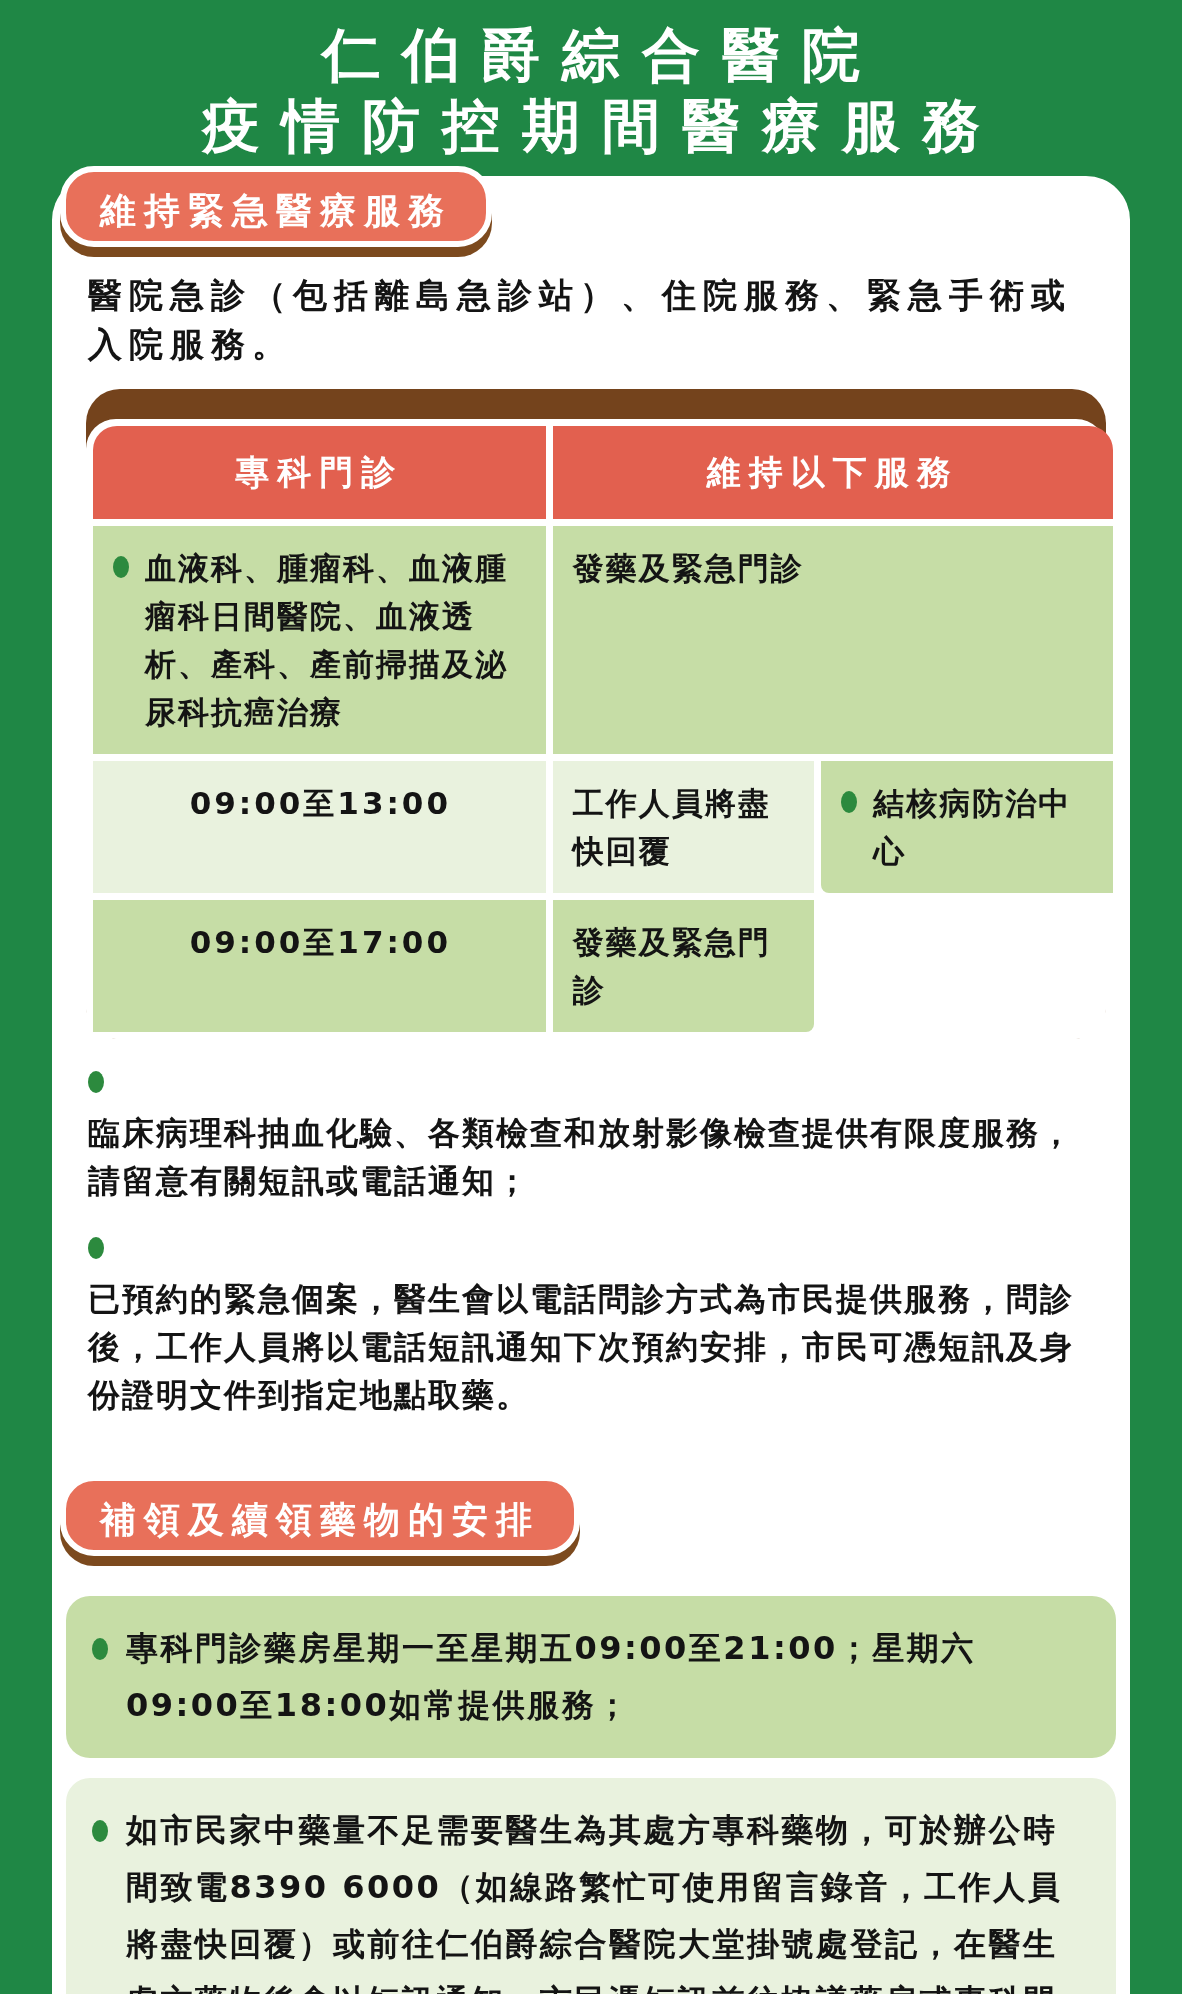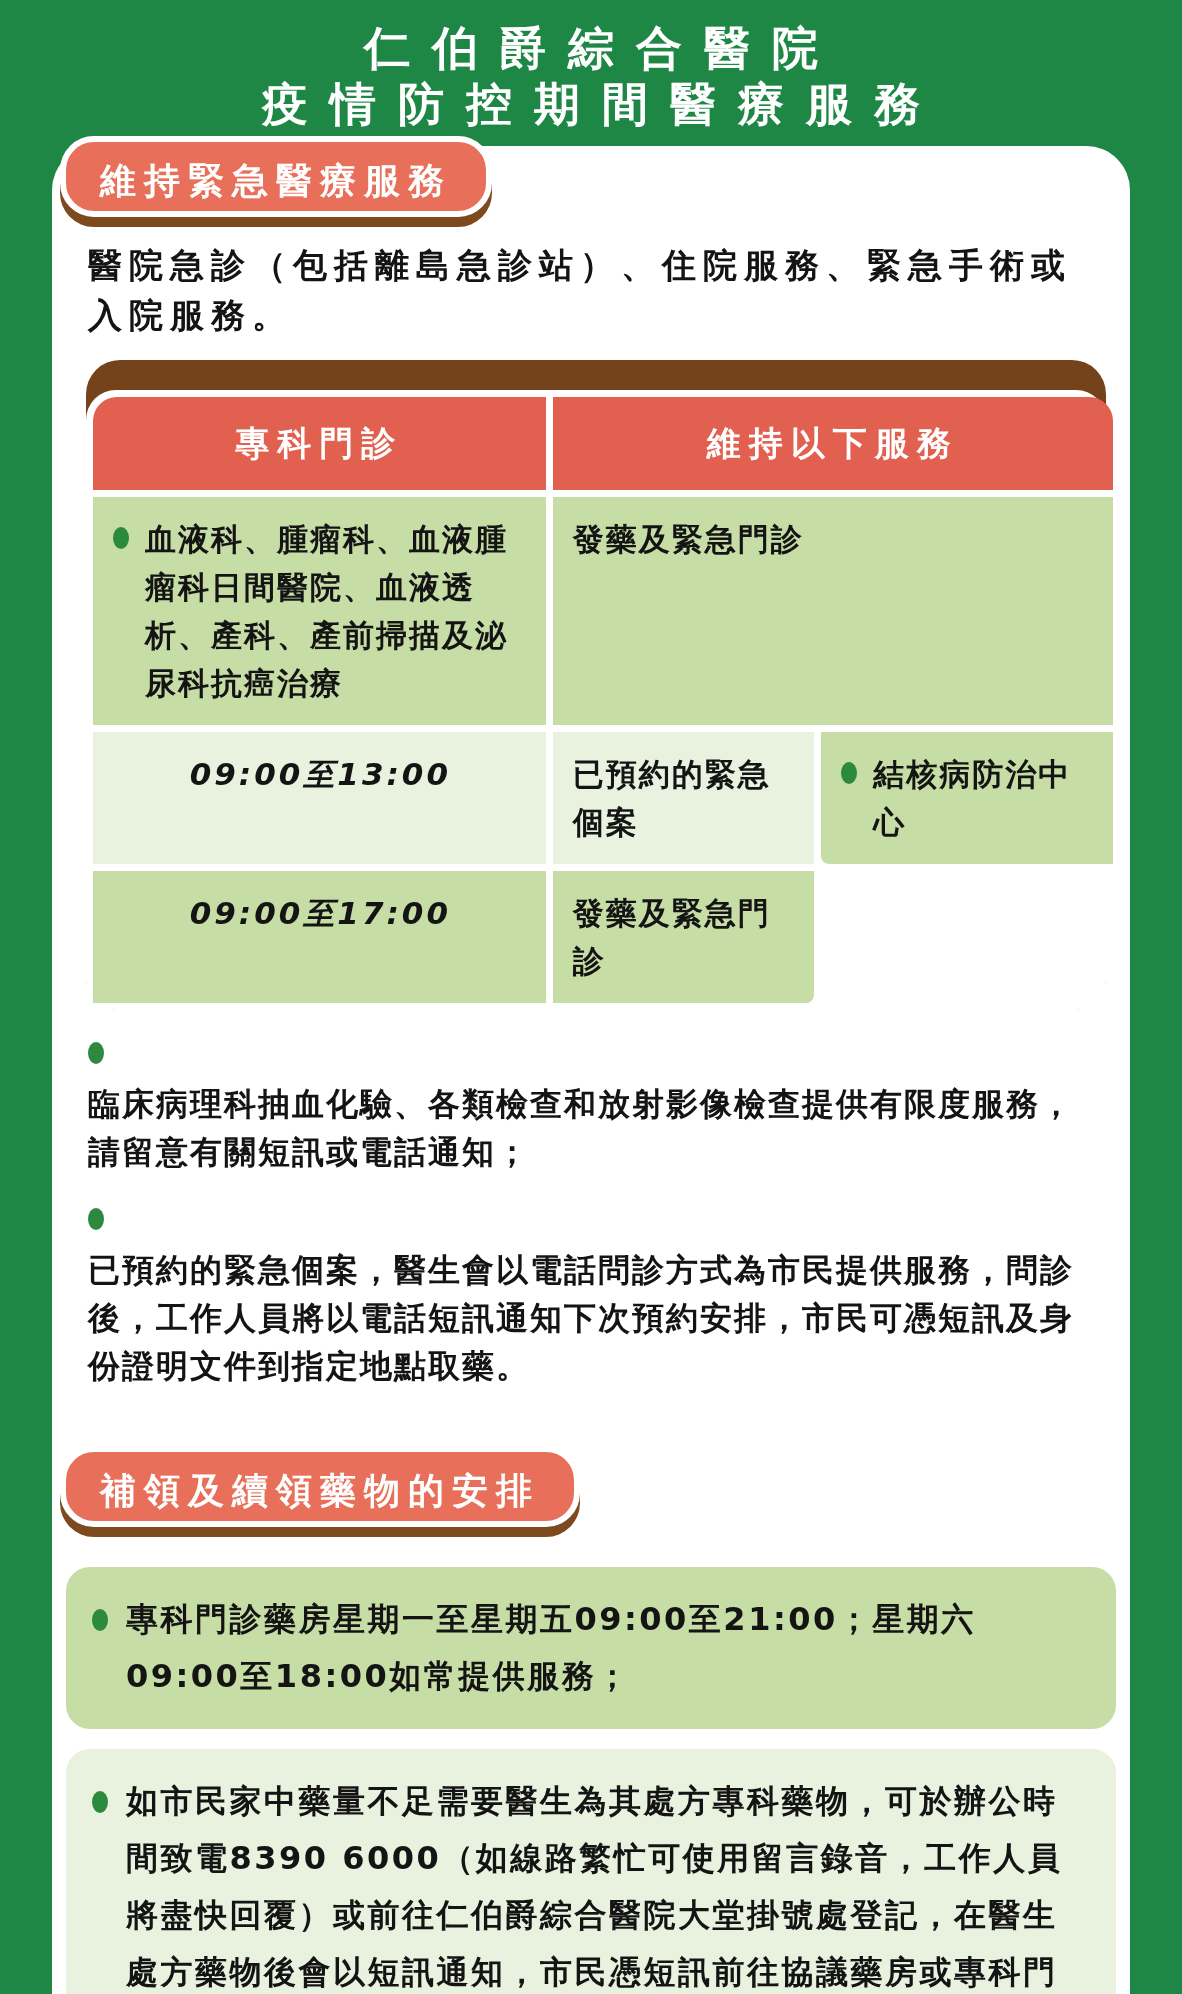--- a/index.html
+++ b/index.html
@@ -18,21 +18,21 @@
   html,body{margin:0;padding:0;}
   body{
     width:1182px;height:1994px;overflow:hidden;
     background:var(--bg-green);
     font-family:"DejaVu Sans","Liberation Sans",sans-serif;
     color:var(--ink);
   }
   
   .poster-header{text-align:center;color:#fff;padding-top:20px;}
   .title-line{
-    font-size:46px;font-weight:bold;letter-spacing:22px;
+    font-size:58px;font-weight:bold;letter-spacing:22px;
     line-height:1.22;text-indent:22px;
   }
   .date-line{
     font-size:38px;font-weight:bold;letter-spacing:5px;
     margin-top:16px;text-indent:5px;
   }
   
   .card{
     position:relative;
     margin:14px 52px 0;
@@ -82,21 +82,21 @@
     font-size:34px;font-weight:bold;letter-spacing:8px;
     padding:20px 10px;
   }
   .span23{grid-column:2 / 4;}
   .bg-dark{background:var(--row-dark);}
   .bg-light{background:var(--row-light);}
   .rtl{border-top-left-radius:24px;}
   .rtr{border-top-right-radius:24px;}
   .rbl{border-bottom-left-radius:8px;}
   .rbr{border-bottom-right-radius:8px;}
-  .cell-time{text-align:center;letter-spacing:3px;white-space:nowrap;padding-left:8px;padding-right:6px;font-style:italic;}
+  .cell-time{text-align:center;letter-spacing:3px;white-space:nowrap;padding-left:8px;padding-right:6px;}
   .dept{display:flex;gap:16px;}
   .dept p{margin:0;}
   
   .dot{
     flex:none;width:16px;height:22px;border-radius:50%;
     background:var(--dot-green);margin-top:12px;
   }
   .note{display:flex;gap:16px;margin:20px 14px 20px 22px;flex-direction:column;}
   .note p{margin:0;font-size:32px;font-weight:600;line-height:1.5;letter-spacing:2px;}
   
@@ -135,21 +135,21 @@
           <div class="cell th rtl">專科門診</div>
           <div class="cell th rtr span23">維持以下服務</div>
 
           <div class="cell bg-dark dept">
             <span class="dot"></span>
             <p>血液科、腫瘤科、血液腫瘤科日間醫院、血液透析、產科、產前掃描及泌尿科抗癌治療</p>
           </div>
           <div class="cell bg-dark span23">發藥及緊急門診</div>
 
           <div class="cell bg-light cell-time">09:00至13:00</div>
-          <div class="cell bg-light">已預約的緊急個案</div>
+          <div class="cell bg-light">工作人員將盡快回覆</div>
 
           <div class="cell bg-dark dept rbl">
             <span class="dot"></span>
             <p>結核病防治中心</p>
           </div>
           <div class="cell bg-dark cell-time">09:00至17:00</div>
           <div class="cell bg-dark rbr">發藥及緊急門診</div>
         </div>
       </div>
     </div>

